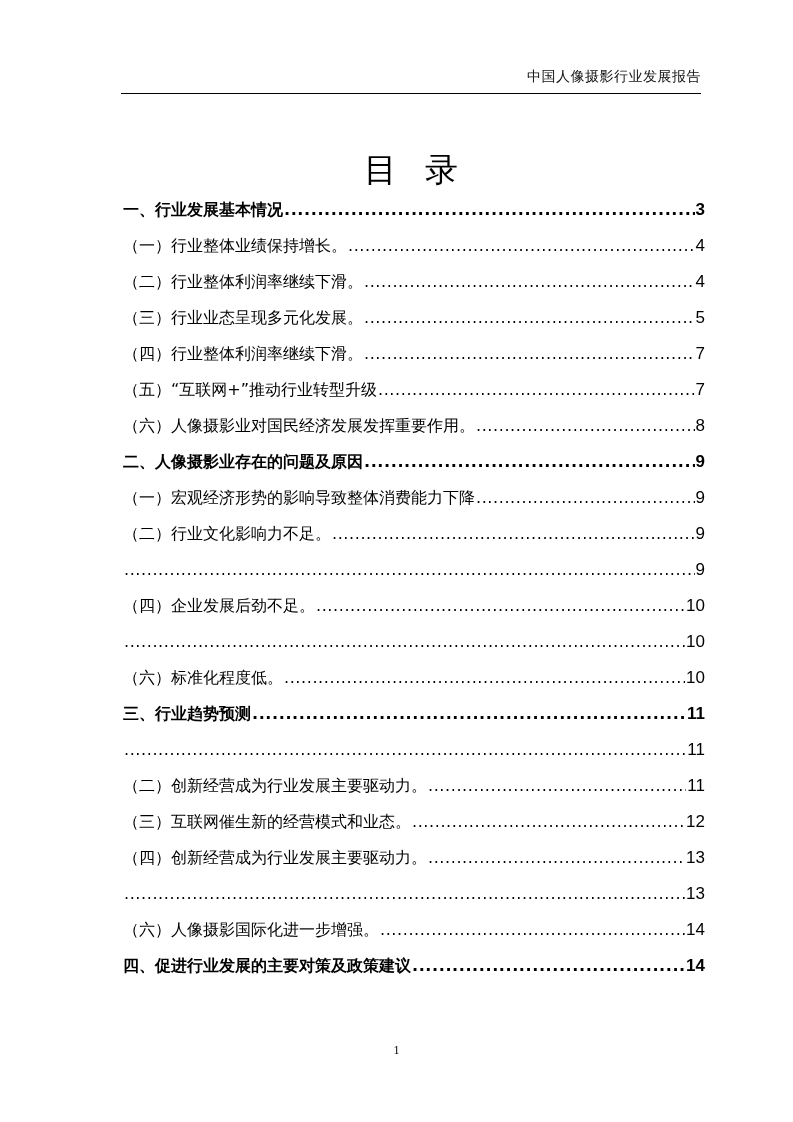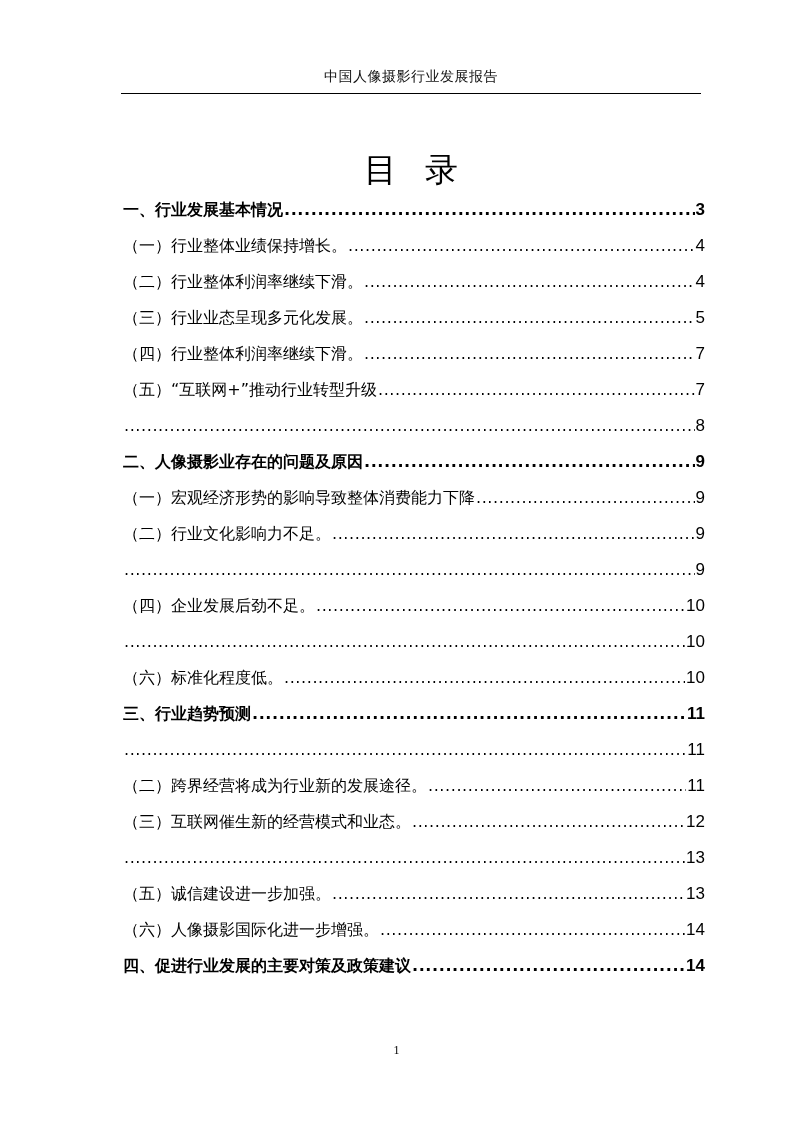--- a/index.html
+++ b/index.html
@@ -1,18 +1,18 @@
 <!DOCTYPE html>
 <html><head>
   <meta charset="utf-8">
   <style>
     html, body { margin: 0; padding: 0; background: #ffffff; }
     body { width: 793px; height: 1122px; position: relative; overflow: hidden;
            font-family: "DejaVu Sans", "Liberation Sans", sans-serif; color: #000; }
-    .header { position: absolute; left: 121px; top: 68px; width: 580px; text-align: center;
+    .header { position: absolute; left: 121px; top: 68px; width: 580px; text-align: right;
               font-size: 14px; color: #111; letter-spacing: 0.5px; }
     .header-rule { position: absolute; left: 121px; top: 93px; width: 580px; height: 0;
                    border-top: 1.3px solid #000; }
     .toc-title { position: absolute; left: 121px; top: 148px; width: 580px; text-align: center;
                  font-size: 33px; letter-spacing: 28px; text-indent: 28px; }
     .toc { position: absolute; left: 123px; top: 192px; width: 582px; }
     .row { display: flex; align-items: baseline; white-space: nowrap; overflow: hidden;
            height: 36px; line-height: 36px; font-size: 16px; }
     .row.lvl1 { font-weight: bold; font-size: 16px; justify-content: space-between; }
     .row .label { flex: 0 0 auto; }
@@ -56,20 +56,21 @@
     <span class="label">（四）行业整体利润率继续下滑。</span>
     <span class="leader"></span>
     <span class="page">7</span>
   </div>
   <div class="row lvl2">
     <span class="label">（五）“互联网+”推动行业转型升级</span>
     <span class="leader"></span>
     <span class="page">7</span>
   </div>
   <div class="row lvl2">
+    <span class="label">（六）人像摄影业对国民经济发展发挥重要作用。</span>
     <span class="leader"></span>
     <span class="page">8</span>
   </div>
   <div class="row lvl1">
     <span class="label">二、人像摄影业存在的问题及原因</span>
     <span class="leader"></span>
     <span class="page">9</span>
   </div>
   <div class="row lvl2">
     <span class="label">（一）宏观经济形势的影响导致整体消费能力下降</span>
@@ -102,35 +103,35 @@
   <div class="row lvl1">
     <span class="label">三、行业趋势预测</span>
     <span class="leader"></span>
     <span class="page">11</span>
   </div>
   <div class="row lvl2">
     <span class="leader"></span>
     <span class="page">11</span>
   </div>
   <div class="row lvl2">
-    <span class="label">（二）跨界经营将成为行业新的发展途径。</span>
+    <span class="label">（二）创新经营成为行业发展主要驱动力。</span>
     <span class="leader"></span>
     <span class="page">11</span>
   </div>
   <div class="row lvl2">
     <span class="label">（三）互联网催生新的经营模式和业态。</span>
     <span class="leader"></span>
     <span class="page">12</span>
   </div>
   <div class="row lvl2">
+    <span class="label">（四）创新经营成为行业发展主要驱动力。</span>
     <span class="leader"></span>
     <span class="page">13</span>
   </div>
   <div class="row lvl2">
-    <span class="label">（五）诚信建设进一步加强。</span>
     <span class="leader"></span>
     <span class="page">13</span>
   </div>
   <div class="row lvl2">
     <span class="label">（六）人像摄影国际化进一步增强。</span>
     <span class="leader"></span>
     <span class="page">14</span>
   </div>
   <div class="row lvl1">
     <span class="label">四、促进行业发展的主要对策及政策建议</span>

